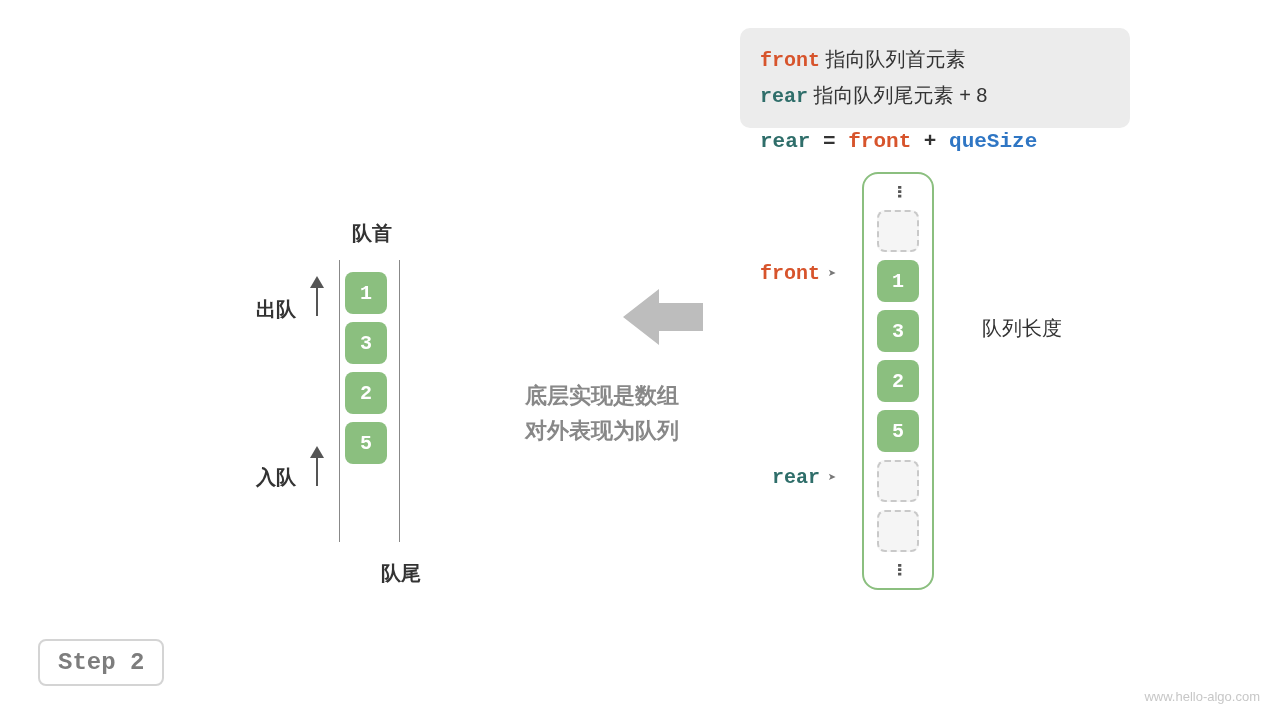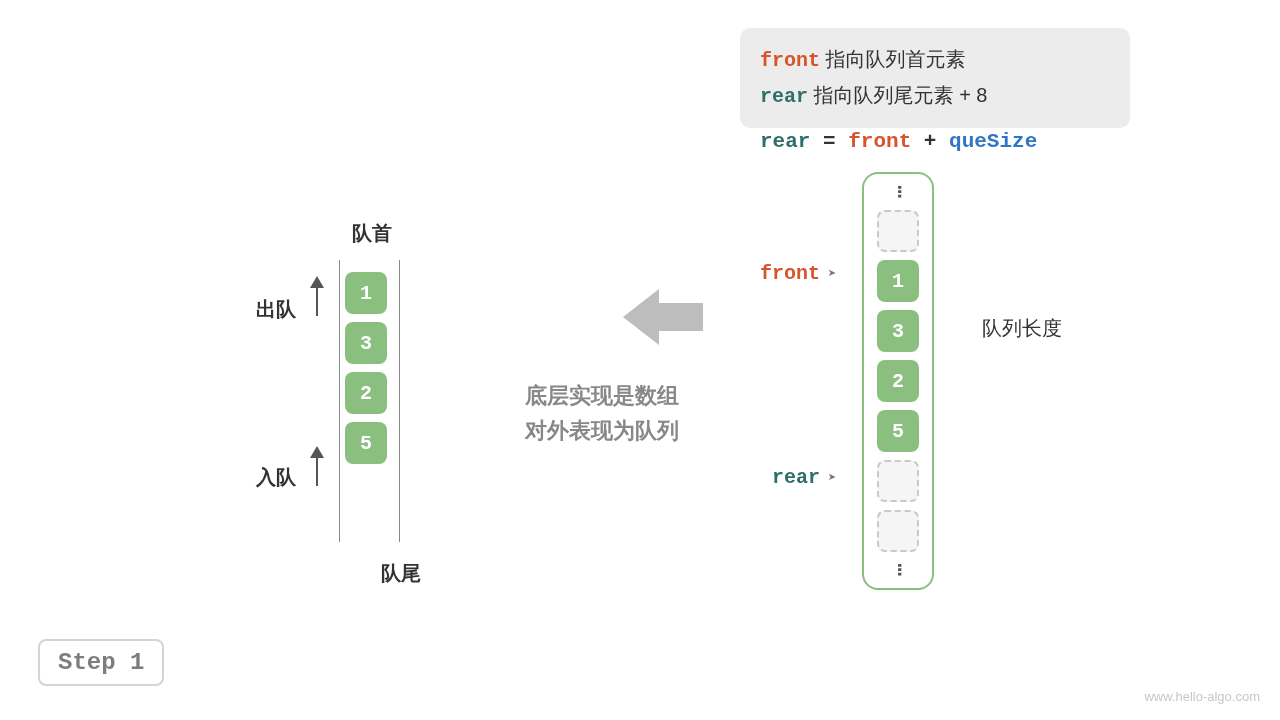--- a/index.html
+++ b/index.html
@@ -223,15 +223,15 @@
   <svg width="80" height="64" viewBox="0 0 80 64">
     <polygon points="0,32 36,4 36,18 80,18 80,46 36,46 36,60" fill="#bdbdbd"></polygon>
   </svg>
 </div>
 
 <div class="center-text sans">
   <div>底层实现是数组</div>
   <div>对外表现为队列</div>
 </div>
 
-<div class="step-badge mono">Step 1</div>
+<div class="step-badge mono">Step 2</div>
 
 <div class="watermark">www.hello-algo.com</div>
 
 </body></html>

